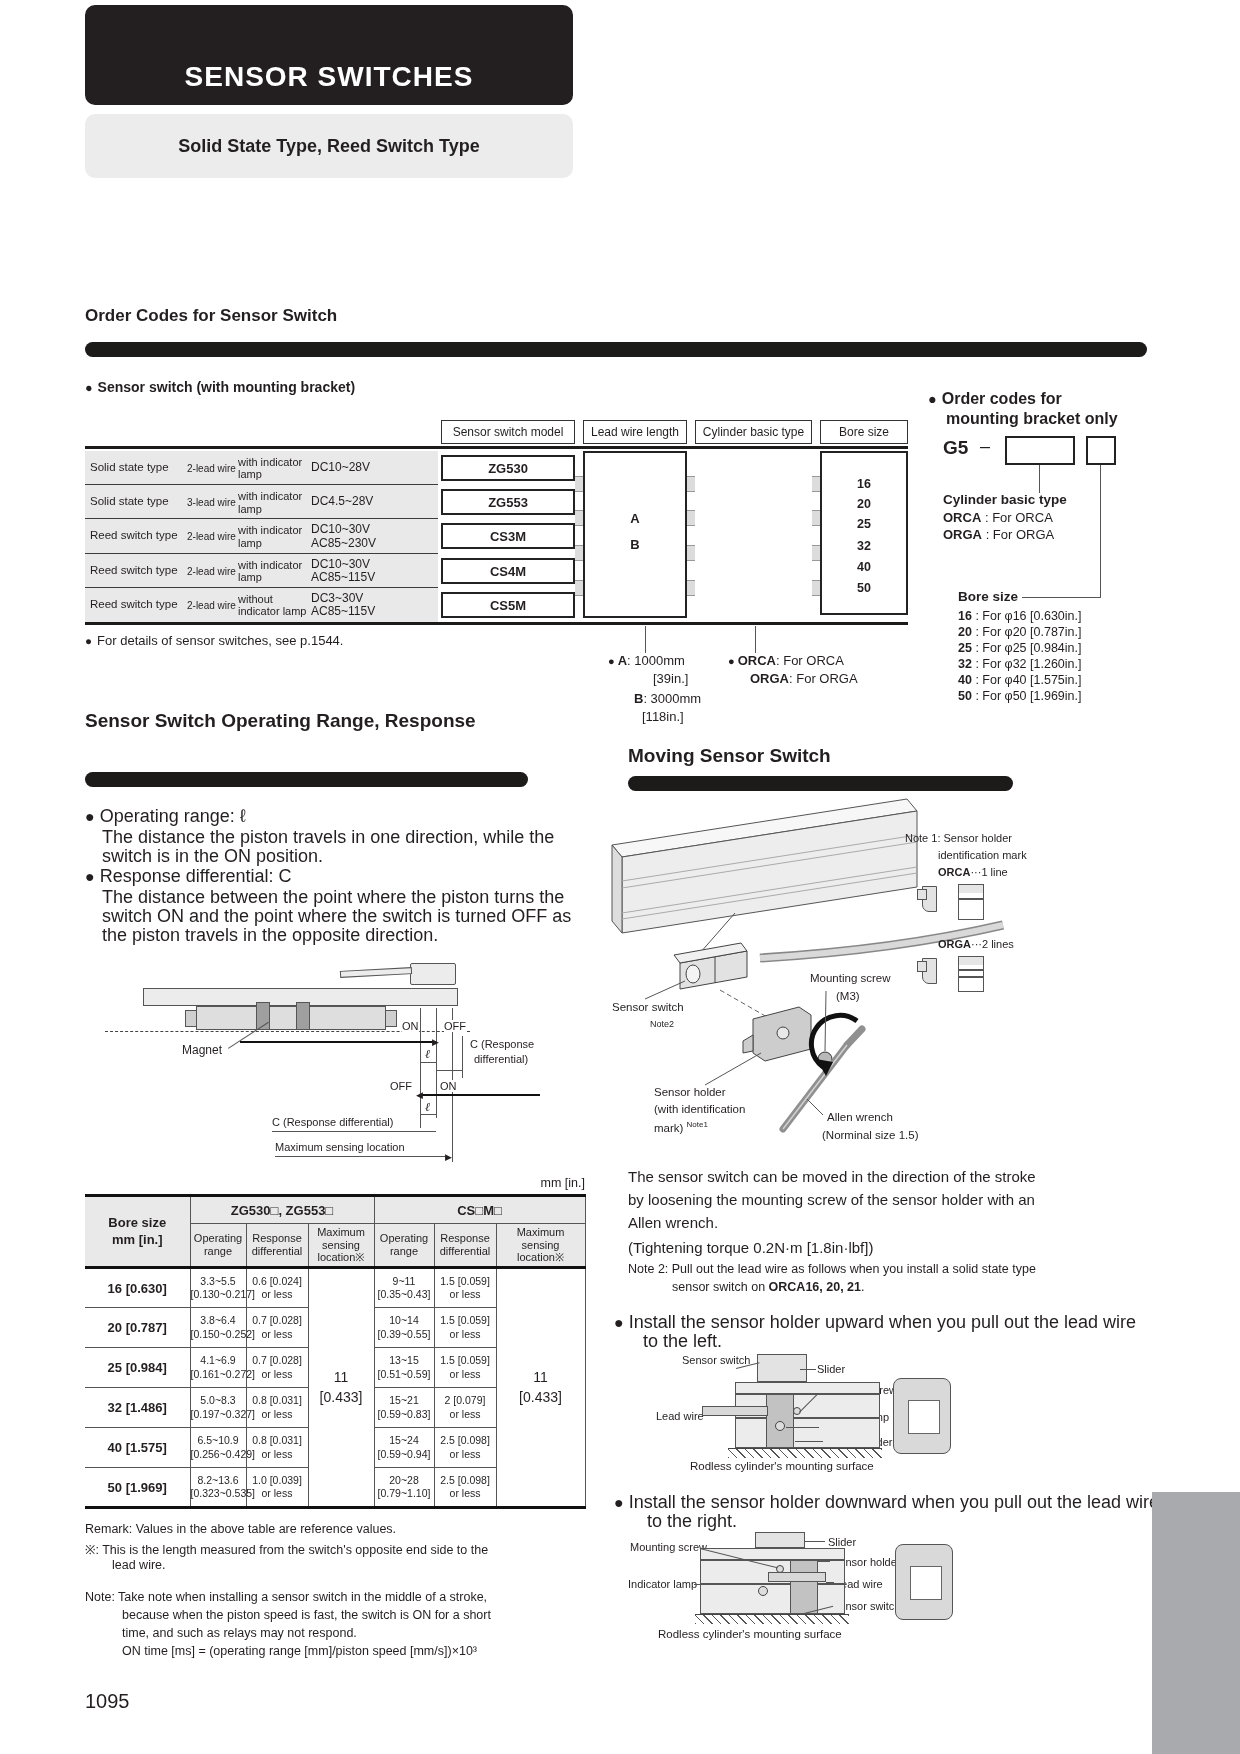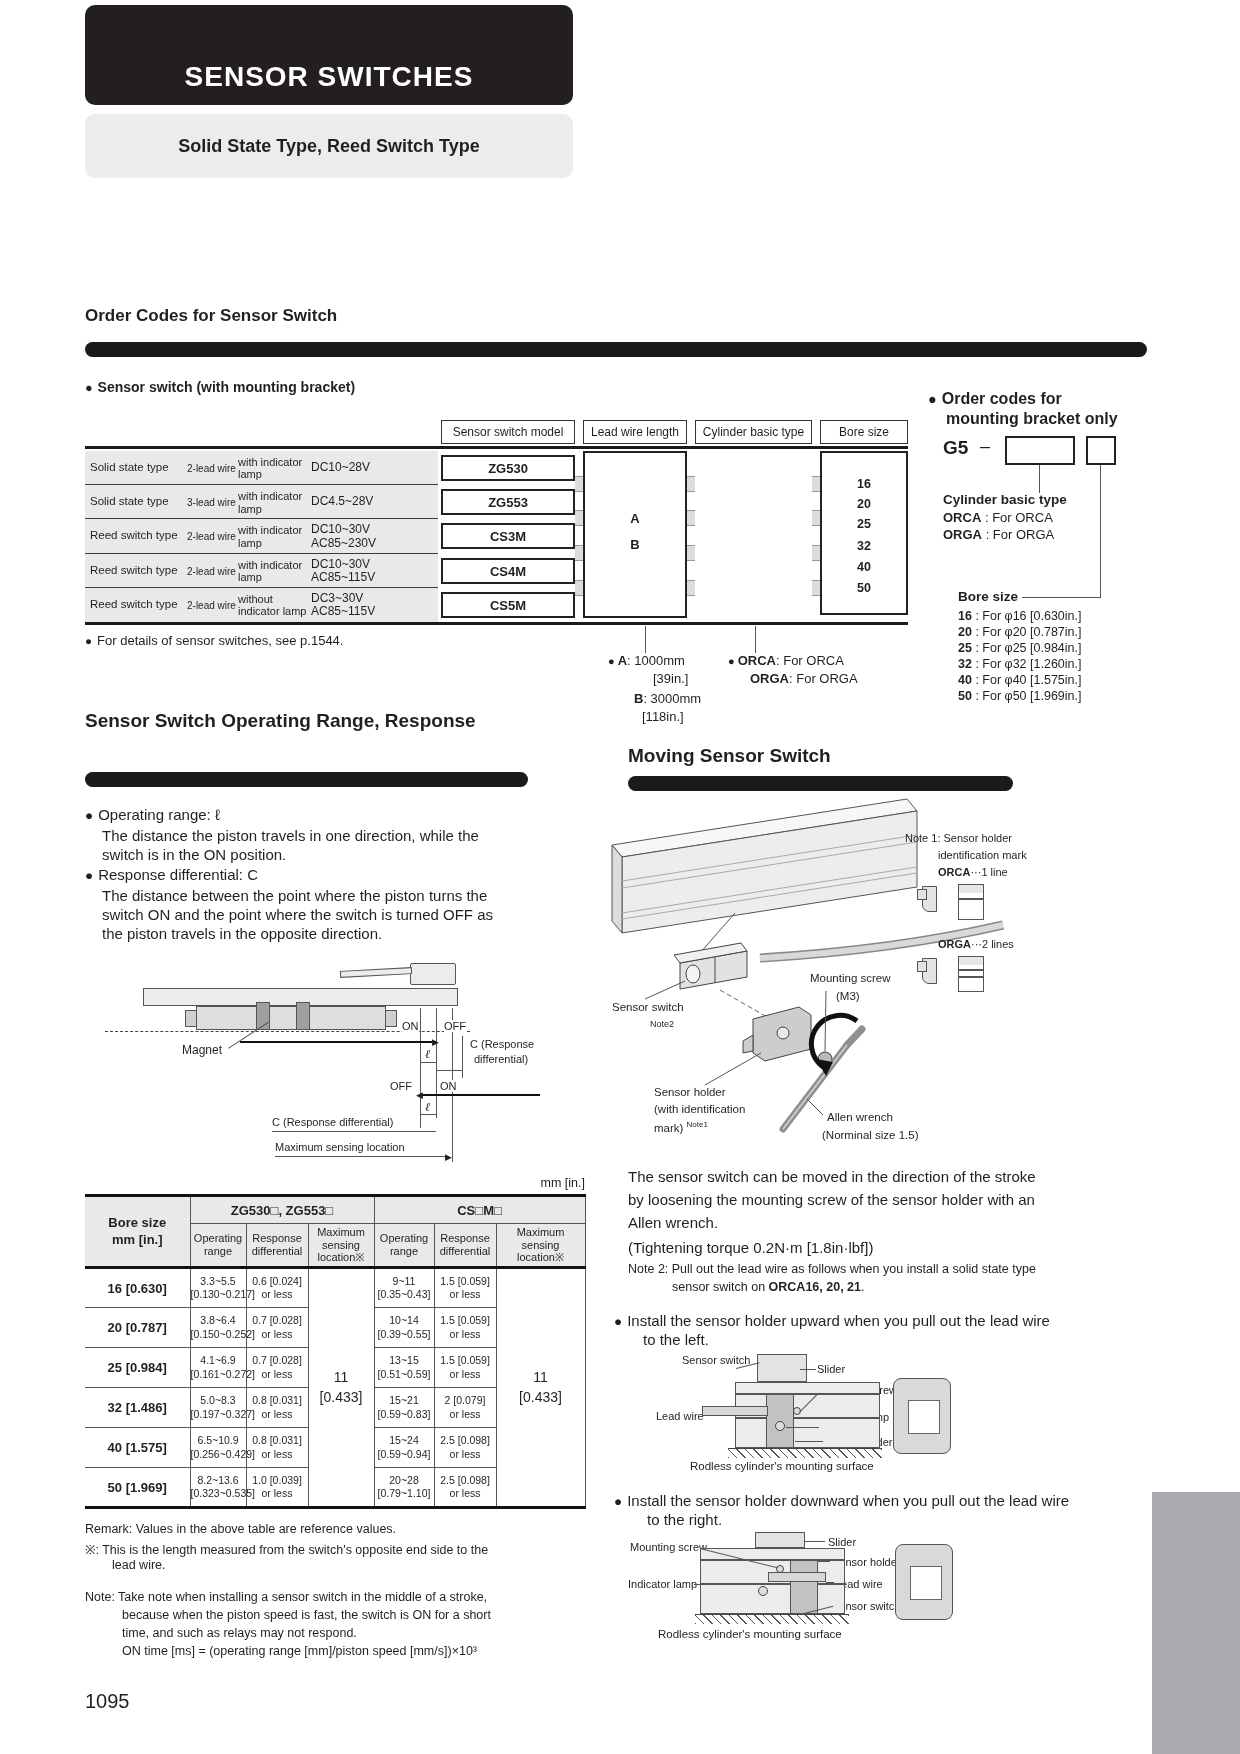--- a/index.html
+++ b/index.html
@@ -13,21 +13,21 @@
 .sbul::before{content:"●";margin-right:3px;font-size:.85em}
 .bar{position:absolute;height:15px;background:#1d1a1a;border-radius:8px}
 .hbox{position:absolute;border:1px solid #333;background:#fff;font-size:12px;display:flex;align-items:center;justify-content:center;white-space:nowrap}
 .obox{position:absolute;border:2px solid #222;background:#fff}
 .mbox{position:absolute;border:2px solid #222;background:#fff;font-weight:700;font-size:13px;display:flex;align-items:center;justify-content:center}
 .tab{position:absolute;width:8px;height:16px;background:#dcdcdc;border-top:1px solid #999;border-bottom:1px solid #999}
 .rule{position:absolute;background:#1d1a1a}
 .ln{position:absolute;background:#555;transform-origin:0 0}
 .vln{width:1px}
 .hln{height:1px}
-.f10{font-size:10px}.f11{font-size:11px}.f115{font-size:11.5px}.f12{font-size:12px}.f125{font-size:12.5px}.f13{font-size:13px}.f135{font-size:15px}.f15{font-size:15px}
+.f10{font-size:10px}.f11{font-size:11px}.f115{font-size:11.5px}.f12{font-size:12px}.f125{font-size:12.5px}.f13{font-size:13px}.f135{font-size:18px}.f15{font-size:15px}
 .gr-row{position:relative;height:34.2px;border-bottom:1.5px solid #3c3c3c}
 .gr-row:last-child{border-bottom:none}
 .cell2{line-height:1.12}
 .ell{font-family:"DejaVu Serif",serif;font-style:italic}
 .hatch{position:absolute;background:repeating-linear-gradient(45deg,#555 0 1px,transparent 1px 6px);border-top:1px solid #444}
 .dgray{position:absolute;background:#ececec;border:1px solid #555}
 .mgray{position:absolute;background:#c2c2c2;border:1px solid #555}
 .screw{position:absolute;border-radius:50%;background:#ddd;border:1px solid #444}
 table.rt{border-collapse:collapse;table-layout:fixed;width:500px;border-top:3px solid #111;border-bottom:3px solid #111}
 table.rt th,table.rt td{border:1px solid #555;padding:0;vertical-align:middle;text-align:center}

